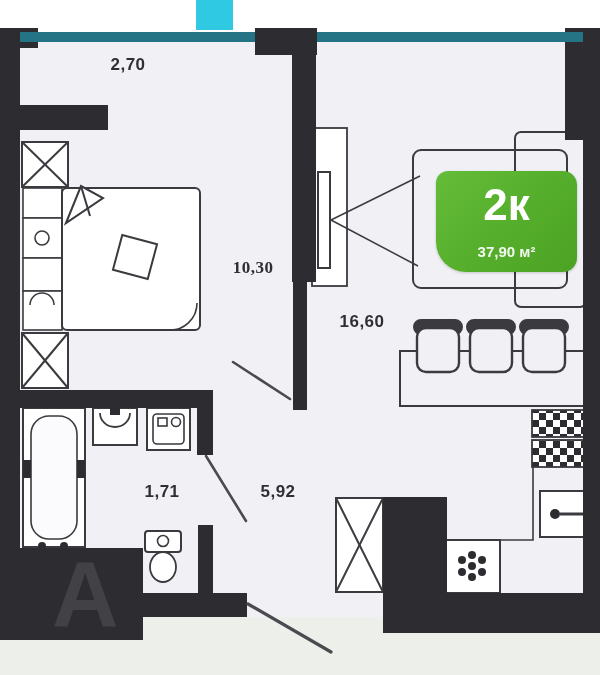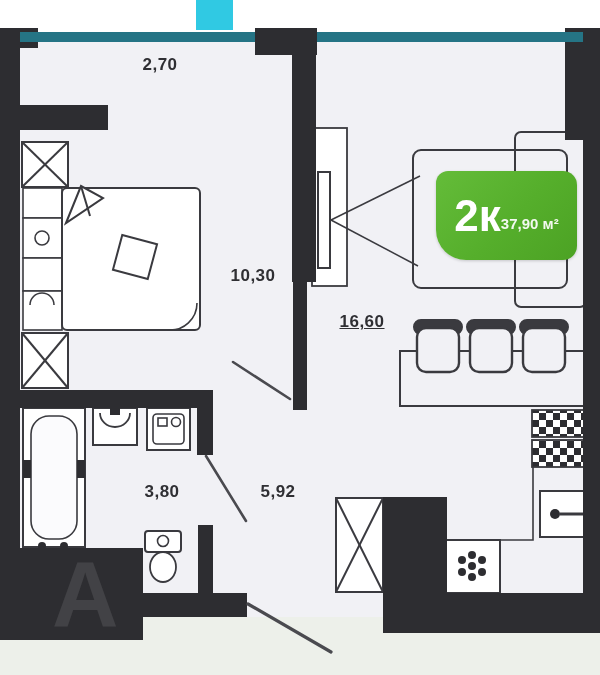--- a/index.html
+++ b/index.html
@@ -10,24 +10,24 @@
   }
   #plan-svg{position:absolute;left:0;top:0;}
   .dim-label{
     position:absolute;color:#2f2f33;font-size:17px;font-weight:600;
     letter-spacing:.5px;text-align:center;white-space:nowrap;
   }
   #window-marker{
     position:absolute;left:196px;top:0;width:37px;height:30px;background:#30c9e3;
   }
   #area-badge{
-    position:absolute;left:436px;top:171px;width:141px;height:89px;
+    position:absolute;left:436px;top:171px;width:141px;height:101px;
     background:linear-gradient(135deg,#64bc39 0%,#55ae2b 55%,#4ca224 100%);
     border-radius:12px 14px 14px 30px;
-    display:flex;flex-direction:row;align-items:center;justify-content:center;
+    display:flex;flex-direction:column;align-items:center;justify-content:center;
     box-shadow:0 1px 3px rgba(0,0,0,.18);
   }
   #area-badge .rooms{color:#fff;font-size:44px;font-weight:bold;line-height:1;}
   #area-badge .area{color:rgba(255,255,255,.93);font-size:15px;font-weight:bold;margin-top:16px;}
   #watermark-letter{
     position:absolute;left:52px;top:548px;font-size:92px;font-weight:bold;
     color:rgba(255,255,255,.10);line-height:1;
   }
 </style>
 </head>
@@ -189,24 +189,24 @@
 
     <g stroke="#4a4a4f" stroke-width="2.6" stroke-linecap="round">
       <line x1="233" y1="362" x2="290" y2="399"></line>
       <line x1="206" y1="456" x2="246" y2="521"></line>
       <line x1="248" y1="604" x2="331" y2="652" stroke-width="3.2"></line>
     </g>
   </svg>
 
   <div id="window-marker"></div>
 
-  <div class="dim-label" style="left:128px;top:55px;width:64px;">2,70</div>
-  <div class="dim-label" style="left:215px;top:266px;width:76px;">10,30</div>
-  <div class="dim-label" style="left:322px;top:312px;width:80px;text-decoration:underline;">16,60</div>
-  <div class="dim-label" style="left:130px;top:482px;width:64px;">3,80</div>
+  <div class="dim-label" style="left:96px;top:55px;width:64px;">2,70</div>
+  <div class="dim-label" style="left:215px;top:258px;width:76px;font-family:Liberation Serif, serif;">10,30</div>
+  <div class="dim-label" style="left:322px;top:312px;width:80px;">16,60</div>
+  <div class="dim-label" style="left:130px;top:482px;width:64px;">1,71</div>
   <div class="dim-label" style="left:248px;top:482px;width:60px;">5,92</div>
 
   <div id="area-badge">
     <div class="rooms">2к</div>
     <div class="area">37,90 м²</div>
   </div>
 
   <div id="watermark-letter">А</div>
 
 </div>

